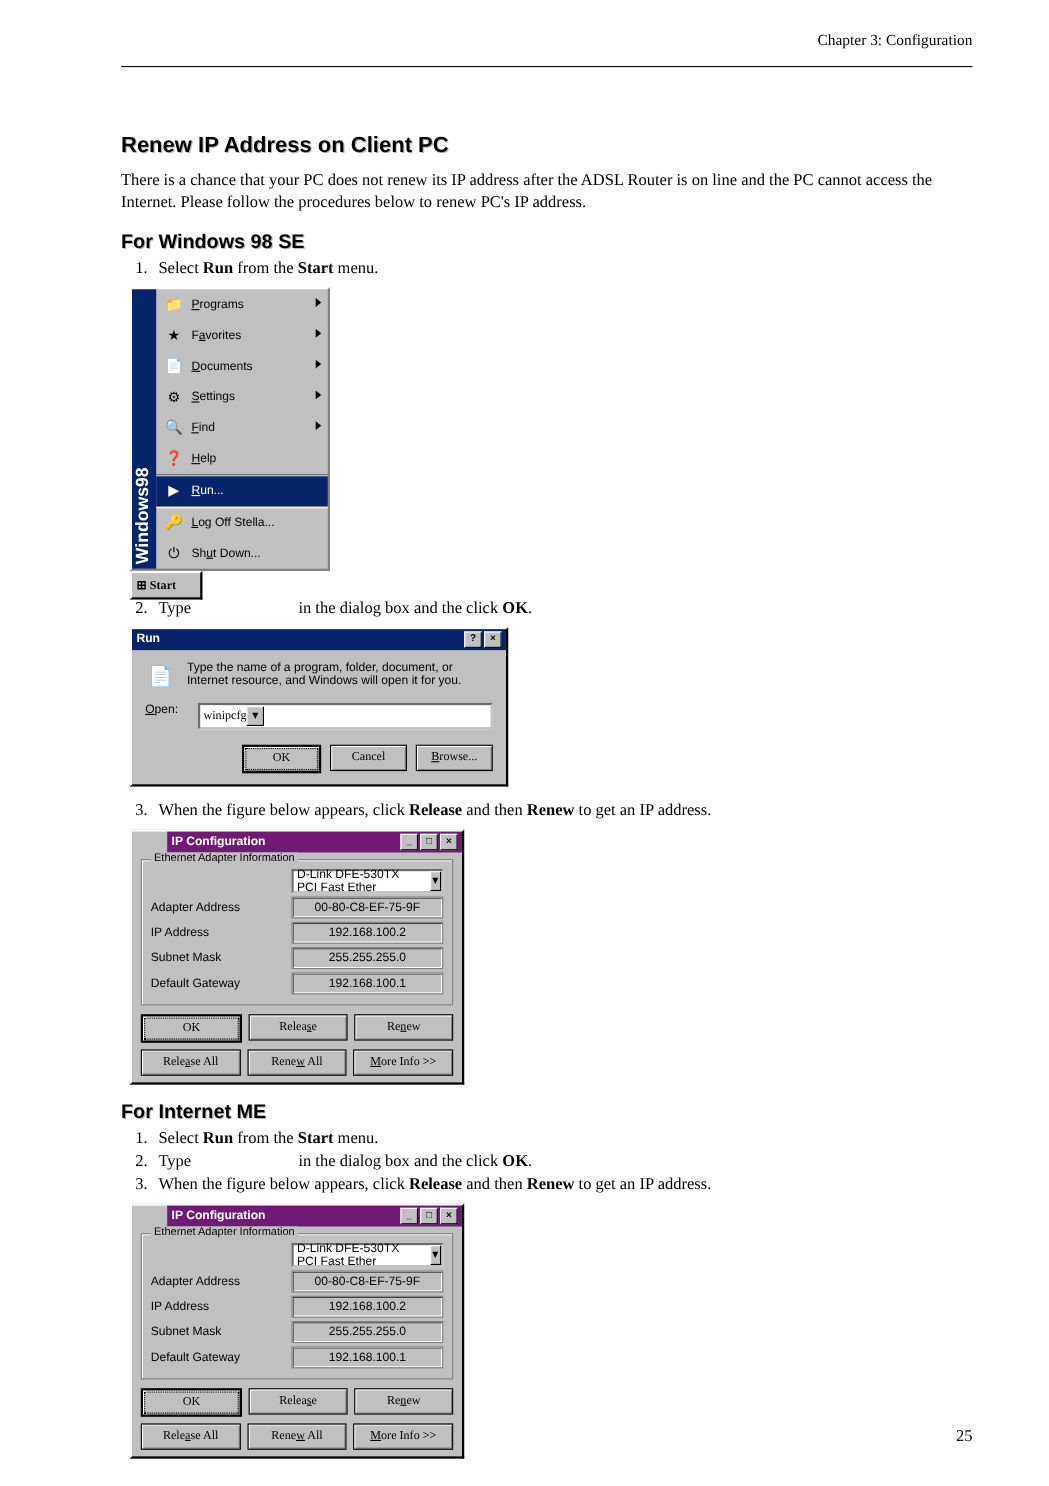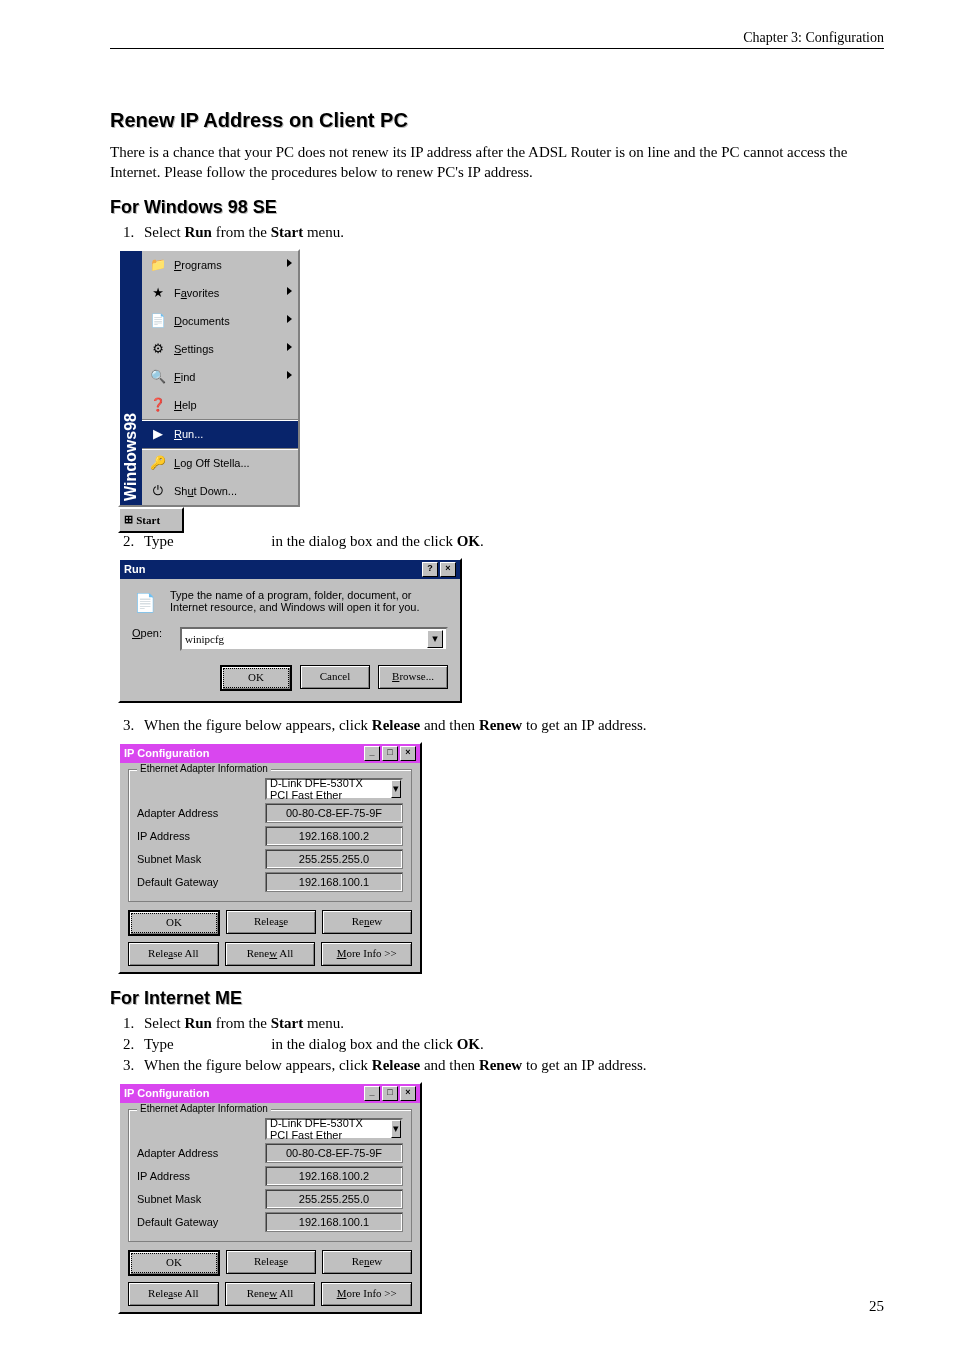--- a/index.html
+++ b/index.html
@@ -13,21 +13,21 @@
     width: 954px;
     height: 1351px;
     box-sizing: border-box;
     padding: 30px 70px 30px 110px;
     position: relative;
   }
   .header-line {
     font-size: 14px;
     text-align: right;
     border-bottom: 1px solid #000;
-    padding-bottom: 2px;
+    padding-bottom: 14px;
     margin-bottom: 60px;
   }
   h1 {
     font-family: Verdana, Arial, sans-serif;
     font-weight: bold;
     font-size: 20px;
     margin: 0 0 10px 0;
     text-shadow: 1px 1px 0 #bbb;
   }
   p.body {
@@ -140,21 +140,21 @@
     border:1px solid #fff;border-right-color:#000;border-bottom-color:#000;
     font-size:9px;line-height:11px;text-align:center;color:#000;
   }
   .dlg-body { padding:10px 12px; }
   .dlg-row { display:flex; align-items:flex-start; gap:10px; margin-bottom:10px; }
   .dlg-icon { width:28px;height:28px;display:flex;align-items:center;justify-content:center;font-size:18px; }
   .dlg-input {
     flex:1; height:18px;
     background:#fff;border:2px inset #c0c0c0;
     padding:1px 3px;font-family:Tahoma;font-size:11px;
-    display:flex;align-items:center;justify-content:space-between;
+    display:flex;align-items:center;
   }
   .dlg-drop { width:14px;height:16px;background:#c0c0c0;border:1px solid #fff;border-right-color:#000;border-bottom-color:#000;display:flex;align-items:center;justify-content:center; }
   .dlg-buttons { display:flex;justify-content:flex-end;gap:8px;padding-top:4px; }
   .win-btn {
     min-width:68px;height:22px;
     background:#c0c0c0;
     border:1px solid #000;
     box-shadow: inset 1px 1px 0 #fff, inset -1px -1px 0 #808080;
     font-family:Tahoma;font-size:11px;text-align:center;line-height:20px;
   }
@@ -162,21 +162,21 @@
 
   
   .ipconfig {
     width: 300px;
     background:#c0c0c0;
     border:2px solid #fff;border-right-color:#000;border-bottom-color:#000;
     font-family: "MS Sans Serif", Tahoma, Arial, sans-serif;
     font-size:11px;
     margin-left:8px;margin-top:6px;
   }
-  .ipconfig .dlg-title { background:#d946ef; }
+  .ipconfig .dlg-title { background:#701a75;margin-left:32px; }
   .group {
     margin:6px 8px 8px 8px;
     border:1px solid #808080;
     box-shadow: inset 1px 1px 0 #fff;
     padding:8px 8px 6px 8px;
     position:relative;
   }
   .group-title {
     position:absolute;top:-7px;left:8px;
     background:#c0c0c0;padding:0 3px;font-size:10px;

